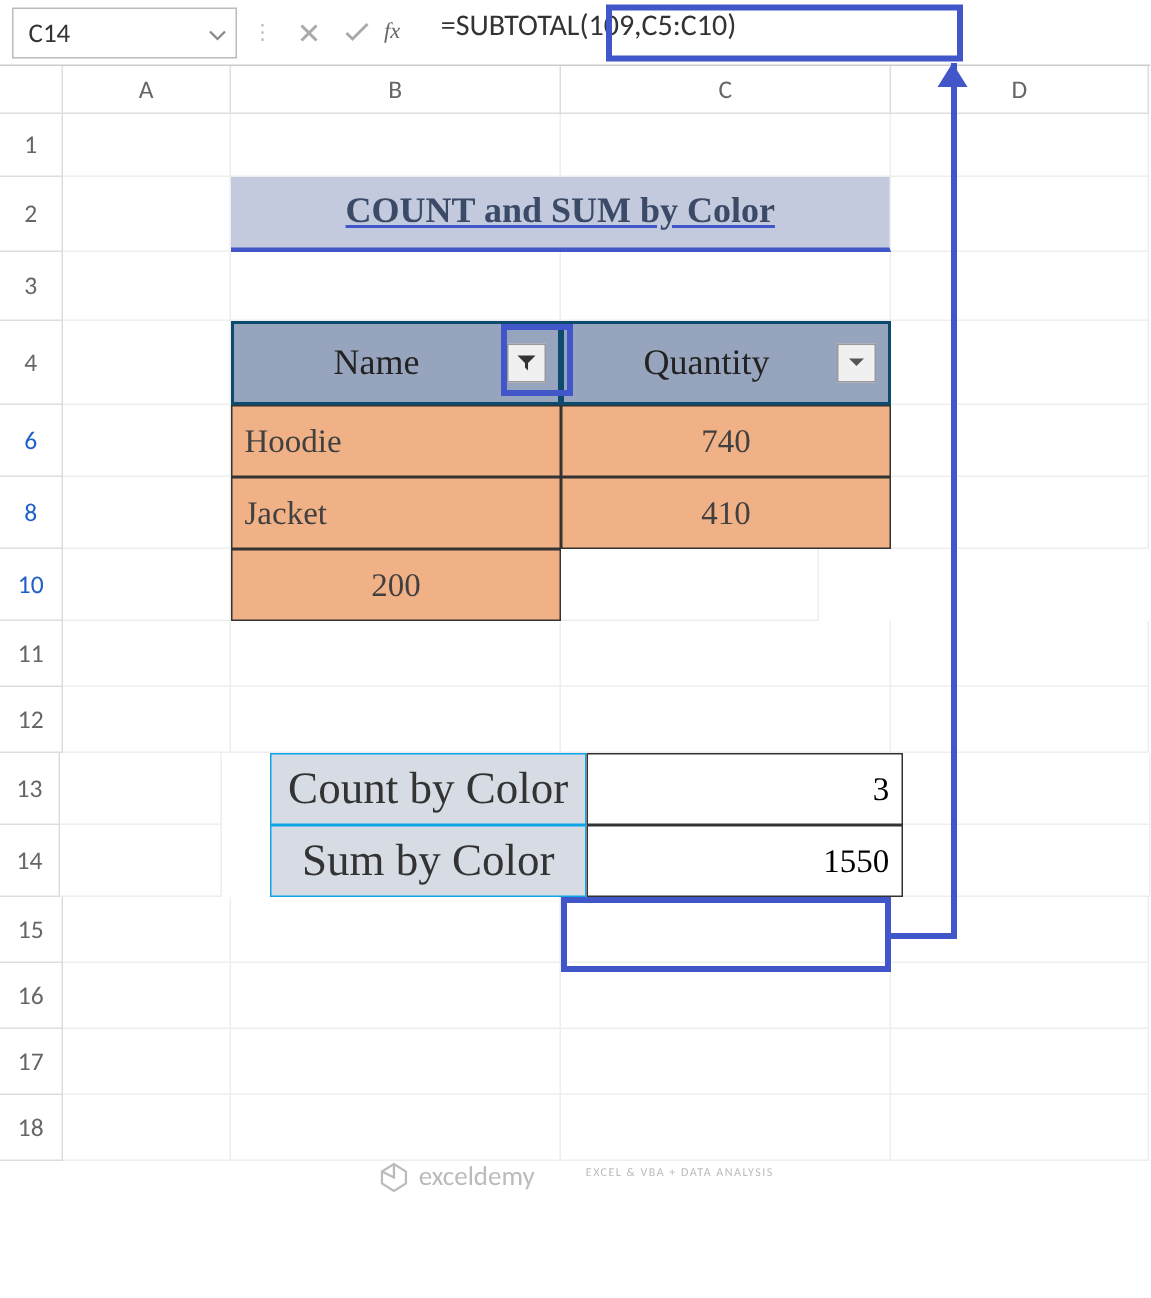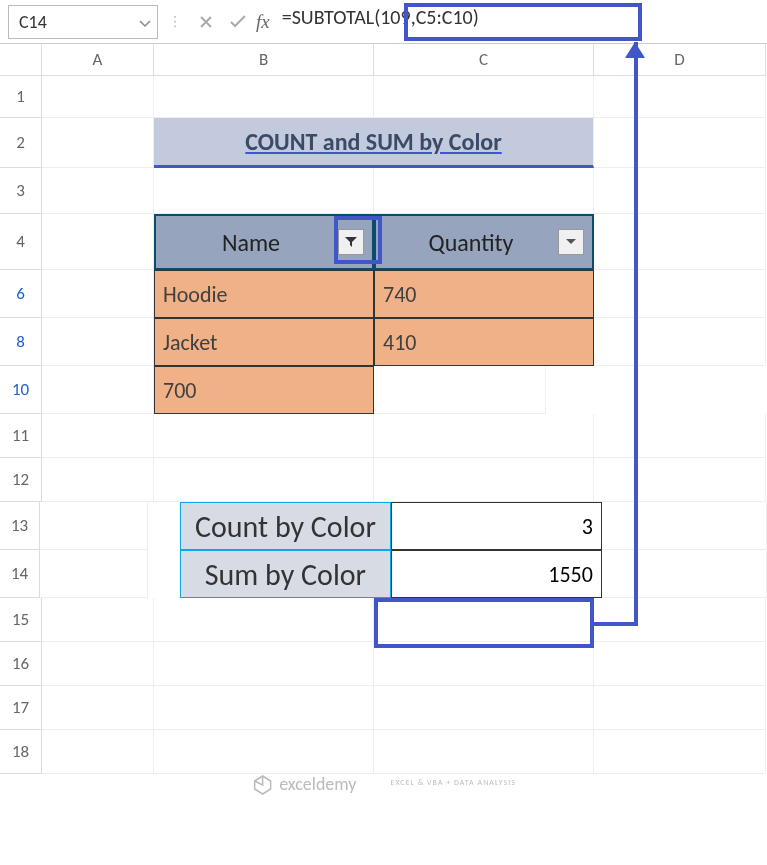--- a/index.html
+++ b/index.html
@@ -42,23 +42,23 @@
   height: 28px;
   display: flex;
   align-items: center;
   justify-content: center;
   color: #999;
   font-size: 18px;
 }
 .fx-label {
   font-style: italic;
   font-family: 'Times New Roman', serif;
-  font-size: 19px;
+  font-size: 15px;
   color: #666;
-  margin-right: 8px;
+  margin-right: 23px;
 }
 .formula-input {
   flex: 1;
   height: 34px;
   border: none;
   font-size: 20px;
   color: #333;
   font-family: Calibri, Arial, sans-serif;
   position: relative;
 }
@@ -105,20 +105,21 @@
   justify-content: center;
 }
 .row-h.filtered { color: #1f5fc7; }
 .cell {
   border-right: 1px solid #eee;
   border-bottom: 1px solid #eee;
   display: flex;
   align-items: center;
   font-size: 22px;
   padding: 12px 8px;
+  font-family: Liberation Serif, serif;
 }
 .title-cell {
   background: #c3cade;
   color: #3b4a66;
   font-weight: bold;
   font-size: 24px;
   justify-content: center;
   border-bottom: 3px solid #4056c9;
   text-decoration: underline;
   text-decoration-color: #4056c9;
@@ -140,21 +141,21 @@
   align-items: center;
   justify-content: center;
   font-size: 13px;
   color: #333;
 }
 .data-cell {
   background: #f1b186;
   border: 1px solid #333;
   color: #404040;
 }
-.data-right { justify-content: flex-start; }
+.data-right { justify-content: center; }
 .sum-label {
   background: #d7dbe4;
   border: 1px solid #0ea5e9;
   font-size: 30px;
   color: #333;
   justify-content: center;
   margin-left: 32px;
 }
 .sum-val {
   background: #fff;
@@ -304,21 +305,21 @@
     <div class="cell data-cell data-right col-C">
         <span>410</span>
       </div>
     <div class="cell col-D"></div>
   </div>
 
   <div class="row">
     <div class="row-h filtered">10</div>
     <div class="cell col-A"></div>
     <div class="cell data-cell data-right col-C">
-        <span>700</span>
+        <span>200</span>
       </div>
     <div class="cell col-D"></div>
   </div>
 
   <div class="row" style="height:44px">
     <div class="row-h">11</div>
     <div class="cell col-A"></div>
     <div class="cell col-B"></div>
     <div class="cell col-C"></div>
     <div class="cell col-D"></div>

